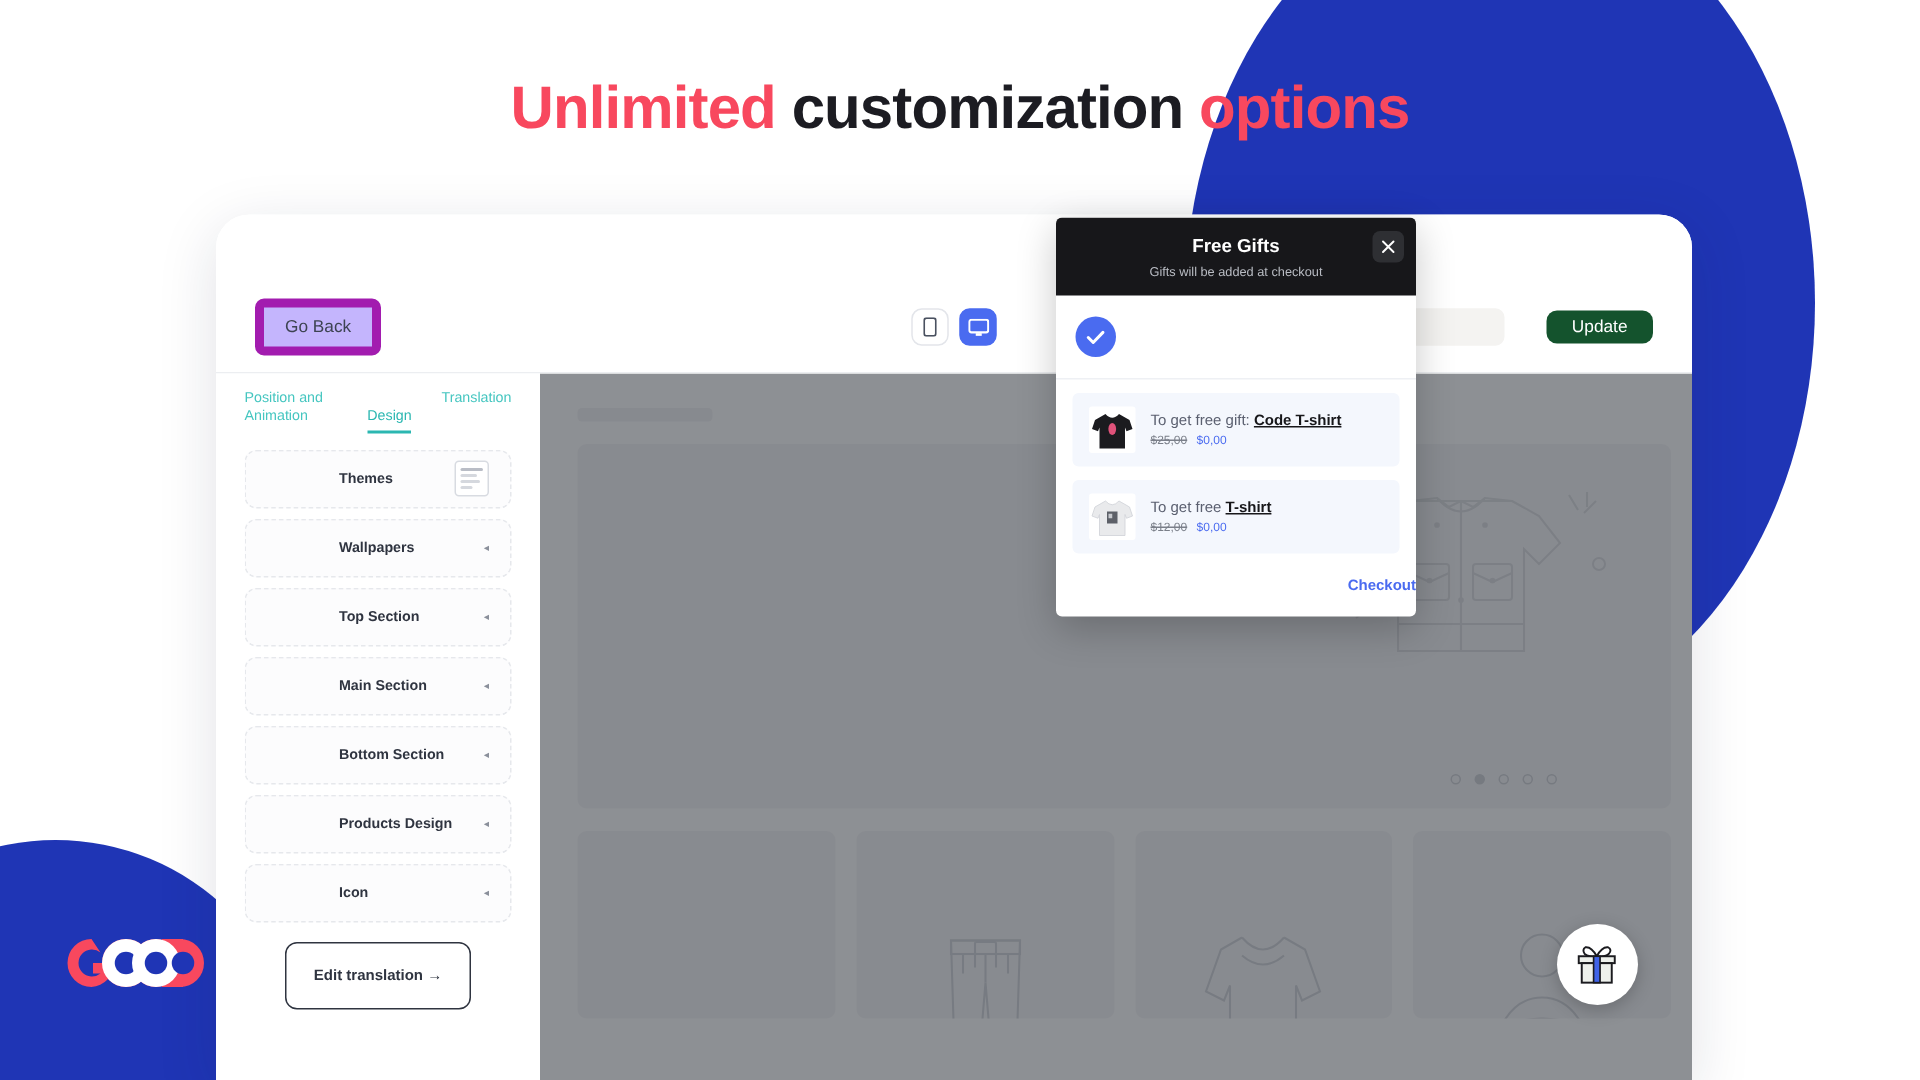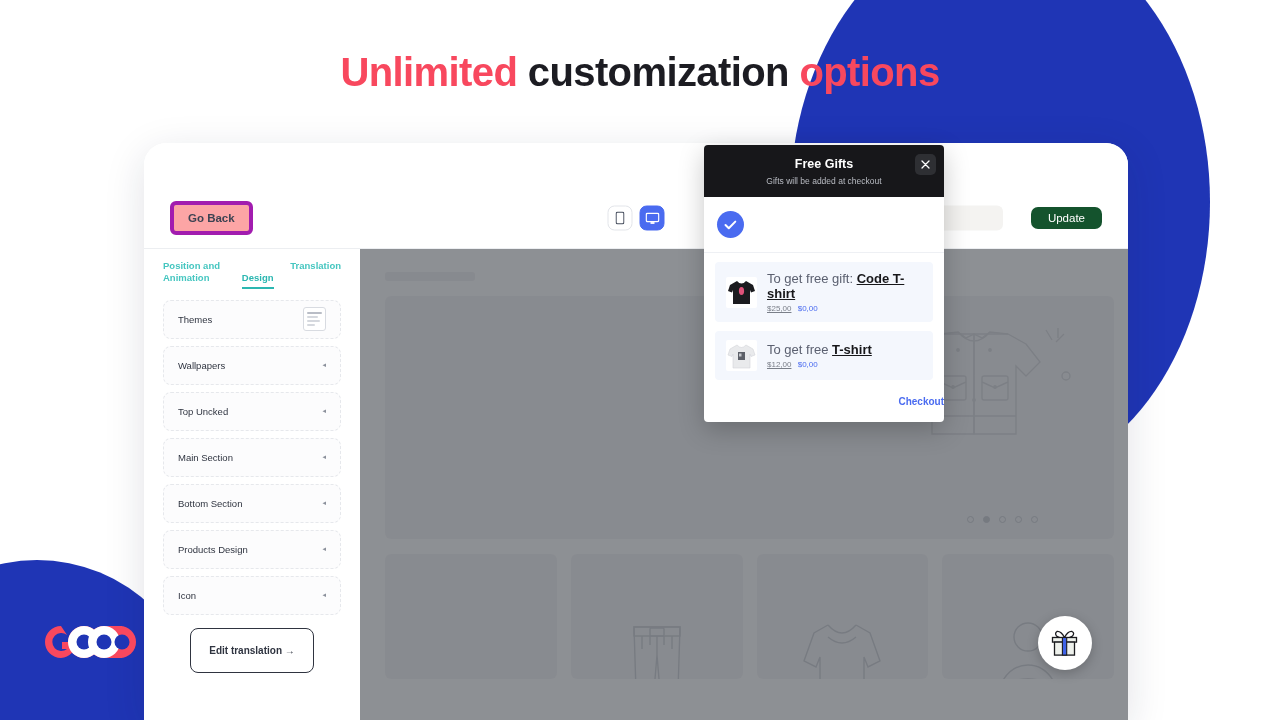--- a/index.html
+++ b/index.html
@@ -61,26 +61,25 @@
   .toolbar {
     position: relative;
     height: 105px;
     background: #ffffff;
   }
   .go-back {
     position: absolute; left: 26px; top: 75px;
     transform: translateY(-50%);
     padding: 7px 14px;
     font-size: 11.5px; color: #3d4352;
-    background: #fca5a5;
-    border: 4px solid #a21caf;
+    background: #c4b5fd;
+    border: 6px solid #a21caf;
     border-radius: 6px;
     cursor: pointer;
     white-space: nowrap;
-    font-weight: bold;
   }
   .device-toggle {
     position: absolute; left: 50%; top: 75px;
     transform: translate(-50%, -50%);
     display: flex; gap: 7px;
   }
   .dev-btn {
     width: 25px; height: 25px;
     border-radius: 7px;
     display: flex; align-items: center; justify-content: center;
@@ -125,37 +124,36 @@
     flex: none;
     position: relative;
   }
   .tabs {
     display: flex;
     align-items: flex-start;
     justify-content: space-between;
     padding: 11px 0 0 0;
     font-size: 9.5px;
     color: #45c6c0;
-    font-weight: bold;
   }
   .tab { cursor: pointer; line-height: 1.25; text-align: center; padding-bottom: 5px; }
   .tab.w1 { width: 62px; text-align: left; }
   .tab.active { color: #2bb7b1; border-bottom: 2px solid #2bb7b1; align-self: flex-end; padding-bottom: 3px; }
 
   .accordion { margin-top: 11px; display: flex; flex-direction: column; gap: 7px; }
   .acc-item {
     height: 39px;
     border: 1px dashed #e6e8ec;
     border-radius: 8px;
     background: #fcfcfd;
     display: flex; align-items: center;
     padding: 0 14px;
     cursor: pointer;
   }
-  .acc-label { font-size: 9.5px; font-weight: normal; color: #2f3440; flex: 1; }
+  .acc-label { font-size: 9.5px; font-weight: bold; color: #2f3440; flex: 1; margin-left: 48px; }
   .acc-caret { font-size: 7px; color: #8b909b; }
   .acc-thumb {
     width: 23px; height: 24px;
     background: #fff;
     border: 1px solid #d8dbe1;
     border-radius: 3px;
     padding: 3px 3px;
     display: flex; flex-direction: column; gap: 2px; justify-content: center;
   }
   .acc-thumb span { display: block; height: 2px; background: #d5d8de; border-radius: 1px; }
@@ -271,24 +269,24 @@
     display: flex; align-items: center; gap: 10px;
     padding: 9px 11px;
     cursor: pointer;
   }
   .row-thumb {
     width: 31px; height: 31px; flex: none;
     display: flex; align-items: center; justify-content: center;
     background: #ffffff; border-radius: 2px;
   }
   .row-text { flex: 1; }
-  .row-line { font-size: 13px; color: #5b6070; }
+  .row-line { font-size: 10px; color: #5b6070; }
   .row-line b { color: #17171a; text-decoration: underline; font-weight: bold; }
   .row-prices { margin-top: 3px; font-size: 8px; }
-  .row-prices s { color: #7a7f89; text-decoration: underline; }
+  .row-prices s { color: #7a7f89; }
   .row-prices em { color: #4a6bf0; font-style: normal; margin-left: 4px; }
   .gw-checkout {
     text-align: right;
     padding: 16px 0 15px;
     font-size: 10px; font-weight: bold;
     color: #4a6bf0;
     cursor: pointer;
   }
 
   
@@ -373,21 +371,21 @@
                 <span></span>
                 <span></span>
                 <span></span>
             </span>
           </div>
           <div class="acc-item">
             <span class="acc-label">Wallpapers</span>
             <span class="acc-caret">◂</span>
           </div>
           <div class="acc-item">
-            <span class="acc-label">Top Uncked</span>
+            <span class="acc-label">Top Section</span>
             <span class="acc-caret">◂</span>
           </div>
           <div class="acc-item">
             <span class="acc-label">Main Section</span>
             <span class="acc-caret">◂</span>
           </div>
           <div class="acc-item">
             <span class="acc-label">Bottom Section</span>
             <span class="acc-caret">◂</span>
           </div>

